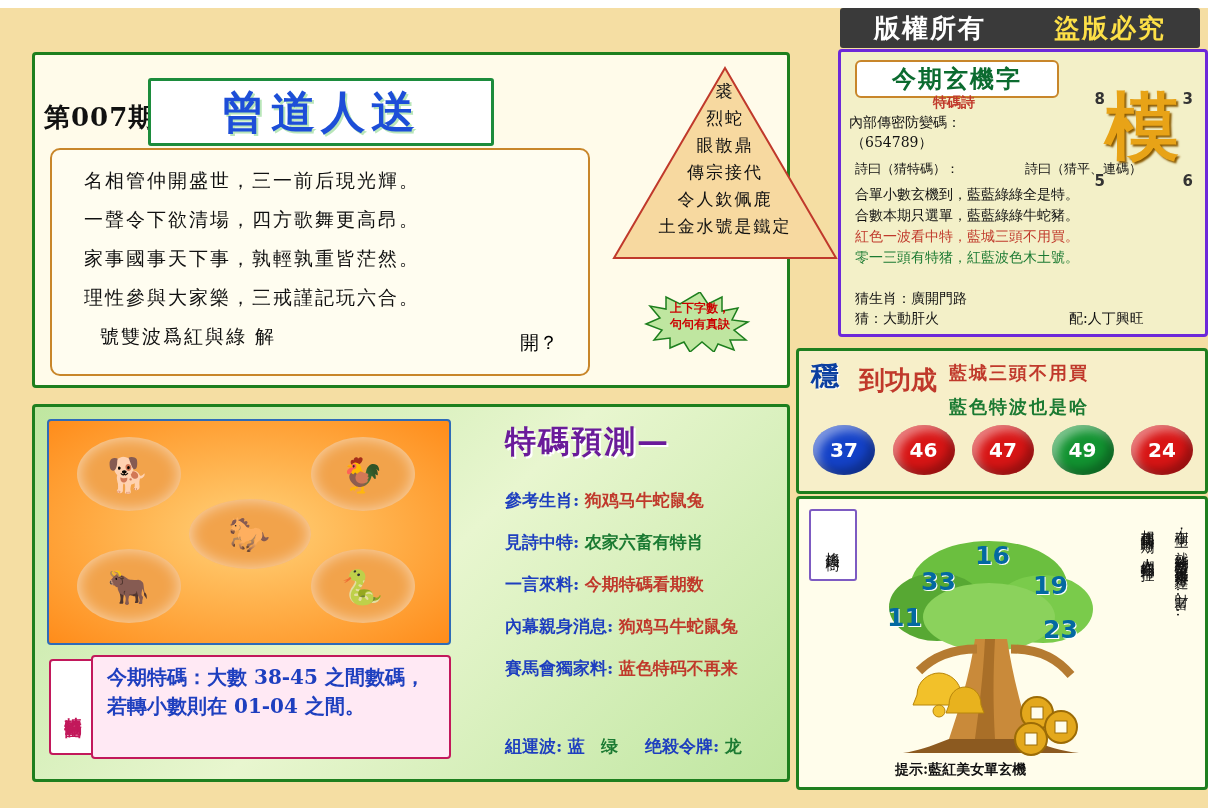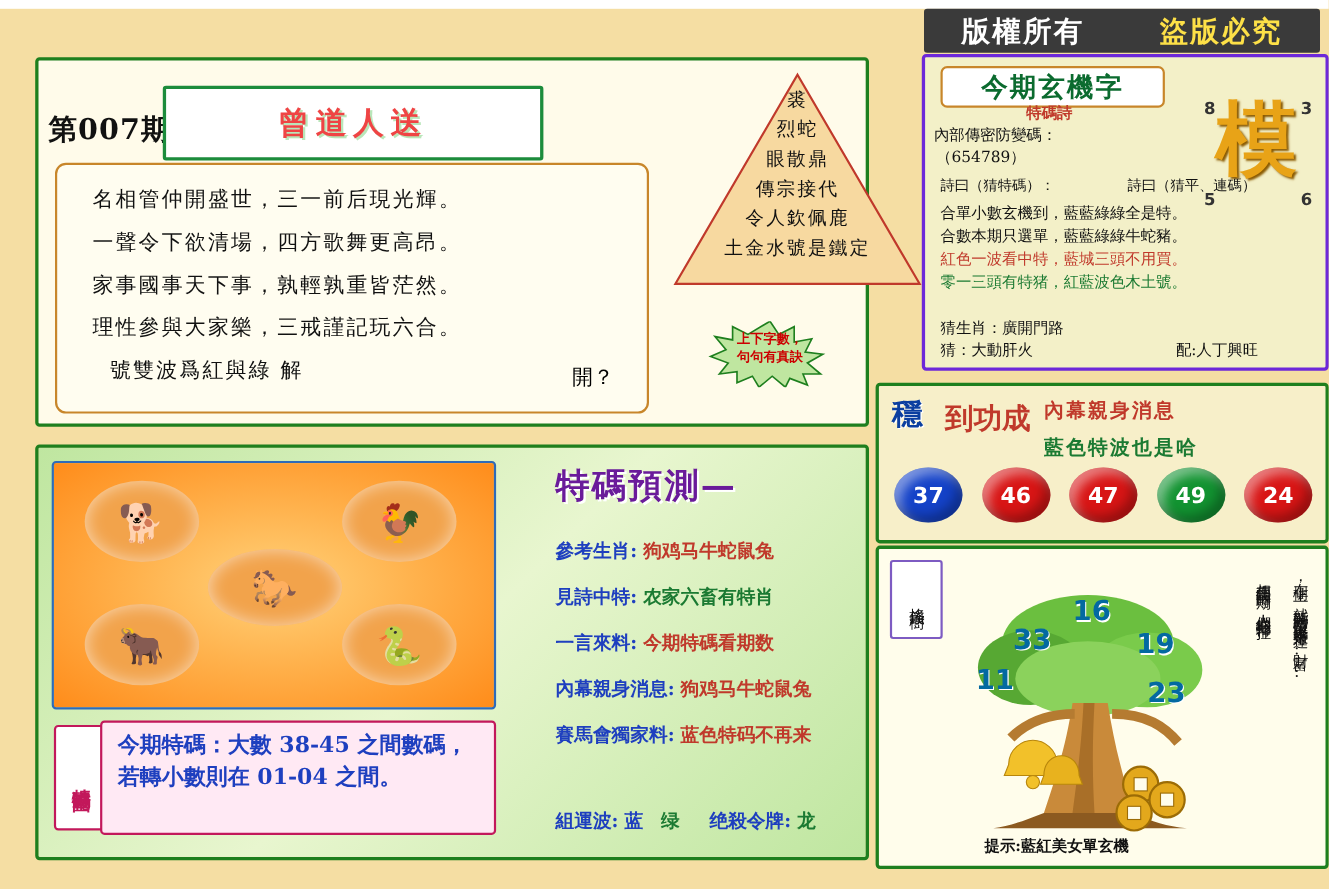--- a/index.html
+++ b/index.html
@@ -38,21 +38,21 @@
     letter-spacing:1px;
   }
   .logo{
     position:absolute;left:148px;top:78px;width:340px;height:62px;
     background:#FFFFFF;border:3px solid #1C8C3C;border-radius:3px;
     display:flex;align-items:center;justify-content:center;
     box-shadow:0 0 0 2px #FFF inset;
   }
   .logo .lg{
     font-family:"DejaVu Serif","Liberation Serif",serif;
-    font-size:28px;font-weight:bold;color:#ef4444;letter-spacing:6px;
+    font-size:44px;font-weight:bold;color:#1d4ed8;letter-spacing:6px;
     text-shadow:2px 2px 0 #b9e6b9;
   }
   .poembox{
     position:absolute;left:50px;top:148px;width:540px;height:228px;
     background:#FFFDF0;border:2px solid #C8862A;border-radius:10px;
     padding:6px 14px;box-sizing:border-box;
   }
   .poemline{
     font-family:"DejaVu Serif","Liberation Serif",serif;
     font-size:19px;color:#111;letter-spacing:2px;
@@ -306,21 +306,21 @@
       <div class="l4">零一三頭有特猪，紅藍波色木土號。</div>
     </div>
     <div class="shengxiao">猜生肖：廣開門路</div>
     <div class="guess">猜：大動肝火</div>
     <div class="pei">配:人丁興旺</div>
   </div>
 
   <div class="rm">
     <div class="rm-logo">穩</div>
     <div class="rm-logo2">到功成</div>
-    <div class="rm-h1">內幕親身消息</div>
+    <div class="rm-h1">藍城三頭不用買</div>
     <div class="rm-h2">藍色特波也是哈</div>
     <div class="balls">
       <div class="ball blue">37</div>
       <div class="ball red">46</div>
       <div class="ball red">47</div>
       <div class="ball green">49</div>
       <div class="ball red">24</div>
     </div>
   </div>
 

